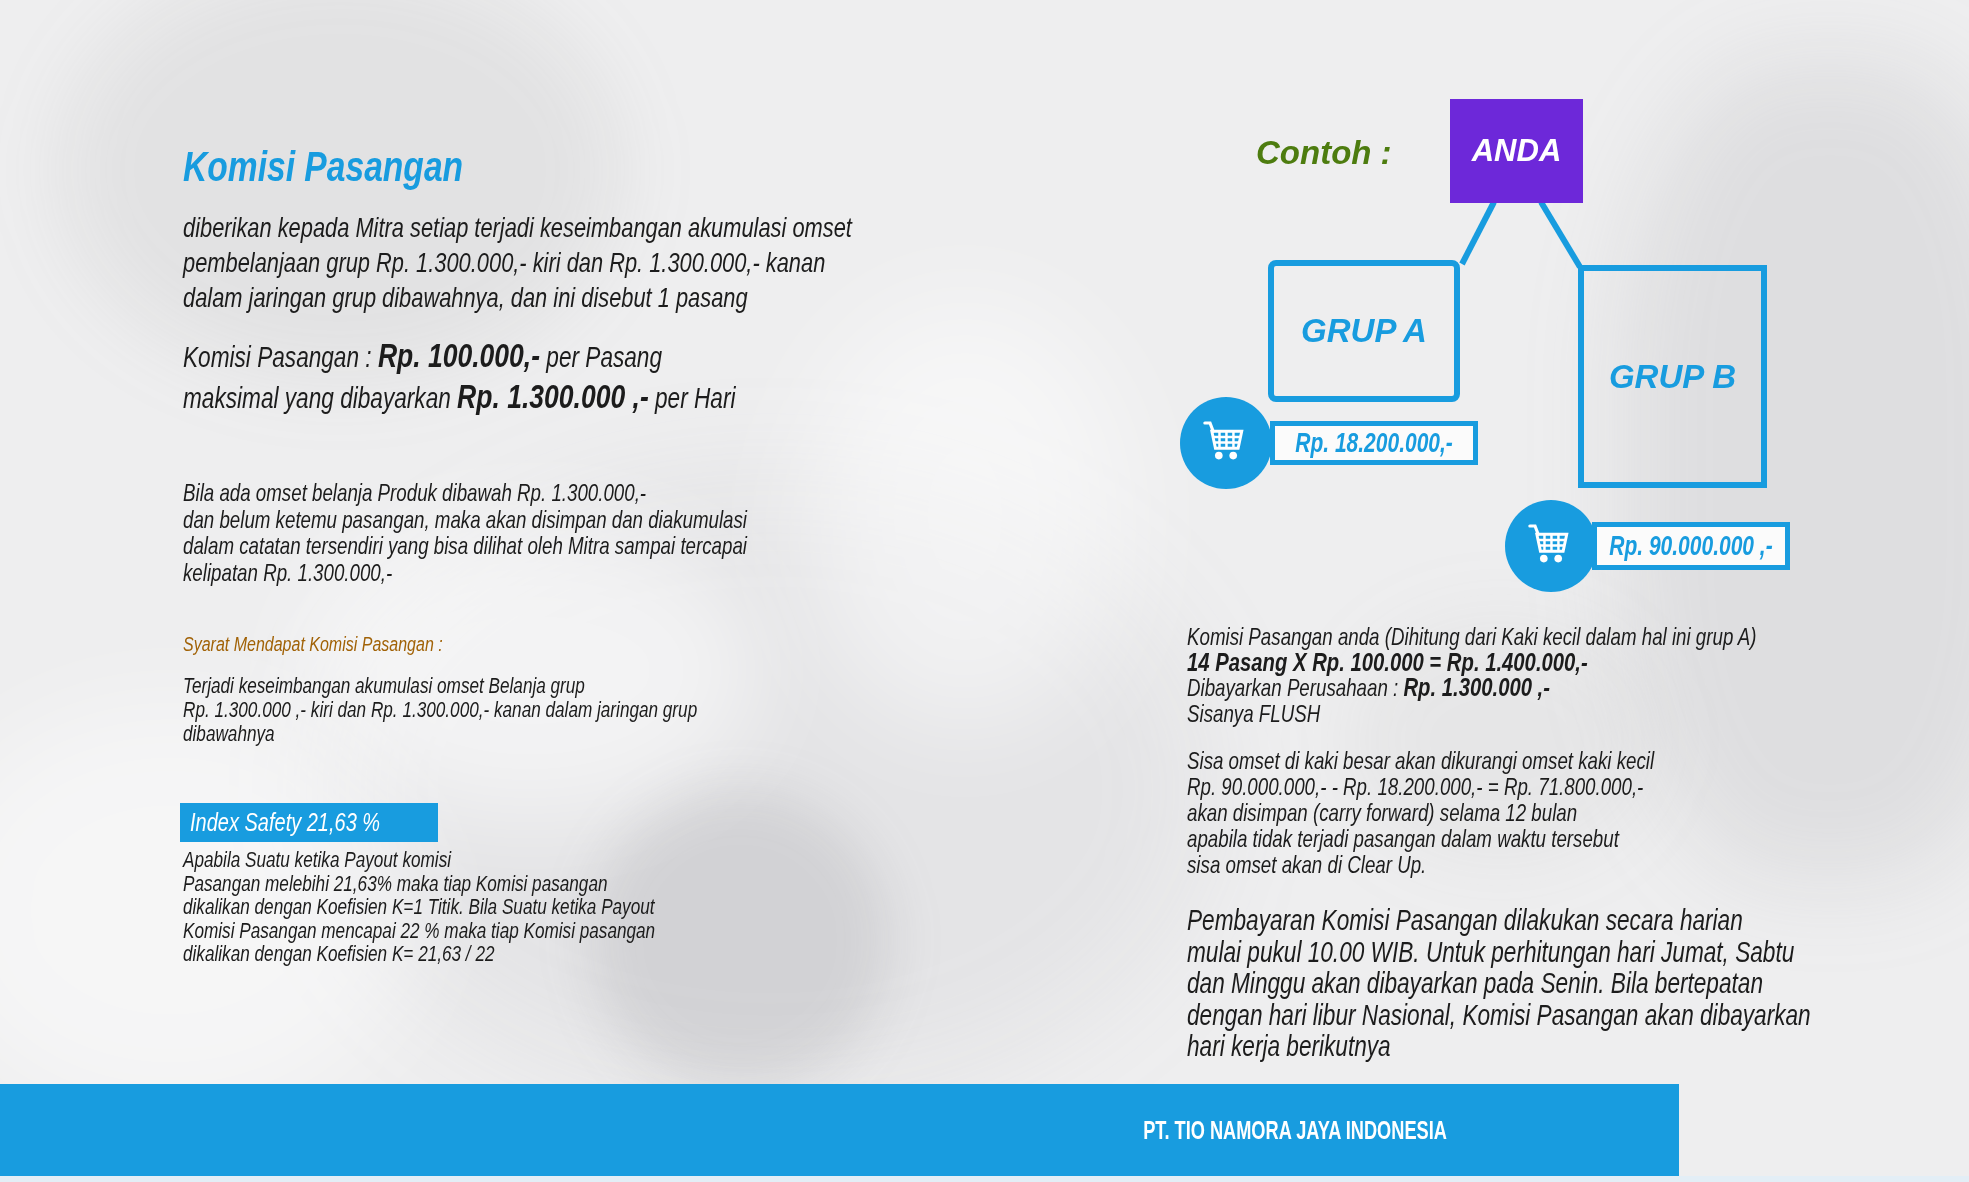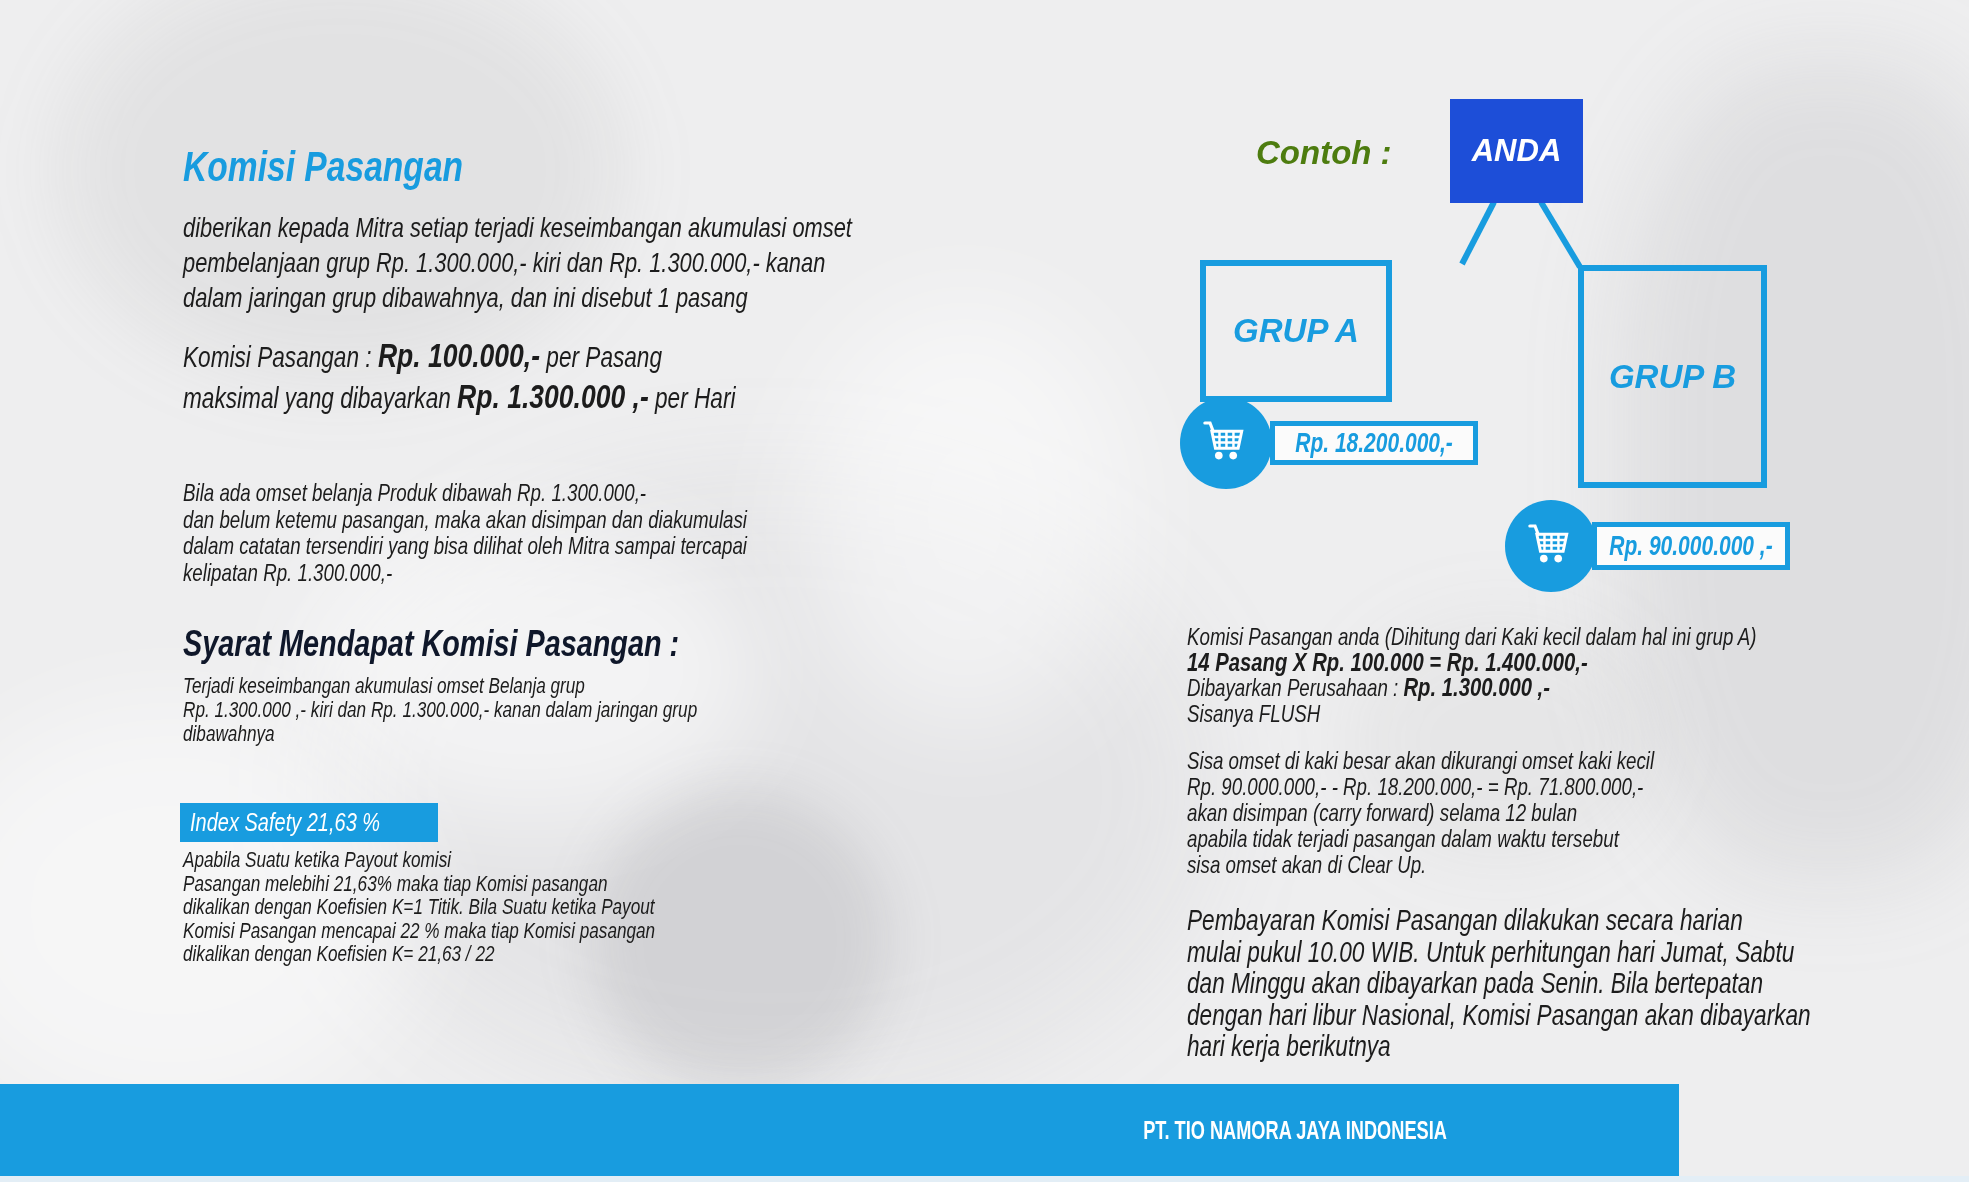--- a/index.html
+++ b/index.html
@@ -28,31 +28,31 @@
   .sxc{display:inline-block;transform:scaleX(.75);transform-origin:50% 50%;white-space:nowrap;}
   .sxr{display:inline-block;transform:scaleX(.70);transform-origin:100% 50%;white-space:nowrap;}
   .ln{display:block;}
 
   
   .title{left:183px;top:142px;font-size:42px;line-height:50px;font-weight:bold;font-style:italic;color:#189CDF;}
   .p1{left:183px;top:210px;font-size:28px;line-height:35px;font-style:italic;}
   .p2{left:183px;top:336px;font-size:29px;line-height:39px;font-style:italic;}
   .p2 .big{font-size:34px;font-weight:bold;}
   .p3{left:183px;top:480px;font-size:24px;line-height:26.5px;font-style:italic;}
-  .h2{left:183px;top:628px;font-size:36px;line-height:32px;font-weight:bold;font-style:italic;color:#0f172a;}
+  .h2{left:183px;top:628px;font-size:20px;line-height:32px;font-weight:normal;font-style:italic;color:#a16207;}
   .p4{left:183px;top:674px;font-size:22px;line-height:24px;font-style:italic;}
   .chip{left:180px;top:803px;height:39px;background:#189CDF;color:#fff;display:flex;align-items:center;padding:0 10px;font-size:25px;font-style:italic;}
   .p5{left:183px;top:848px;font-size:22px;line-height:23.5px;font-style:italic;}
 
   
   .contoh{left:1256px;top:134px;font-size:33px;font-weight:bold;font-style:italic;color:#4d7c0f;}
-  .anda{left:1450px;top:99px;width:133px;height:104px;background:#1d4ed8;display:flex;align-items:center;justify-content:center;}
+  .anda{left:1450px;top:99px;width:133px;height:104px;background:#6d28d9;display:flex;align-items:center;justify-content:center;}
   .anda span{color:#fff;font-size:31px;font-weight:bold;font-style:italic;}
   .gbox{border:6px solid #189CDF;display:flex;align-items:center;justify-content:center;background:transparent;}
-  .grupA{left:1200px;top:260px;width:180px;height:130px;}
+  .grupA{left:1268px;top:260px;width:180px;height:130px;border-radius:8px;}
   .grupB{left:1578px;top:265px;width:177px;height:211px;}
   .gbox span{color:#189CDF;font-size:33px;font-weight:bold;font-style:italic;}
   .connectors{left:0;top:0;pointer-events:none;}
   .cartc{width:92px;height:92px;border-radius:50%;background:#189CDF;display:flex;align-items:center;justify-content:center;z-index:3;}
   .cart1{left:1180px;top:397px;}
   .cart2{left:1505px;top:500px;}
   .amount{border:5px solid #189CDF;background:#FBFBFB;display:flex;align-items:center;justify-content:center;z-index:2;}
   .label1{left:1270px;top:421px;width:198px;height:34px;}
   .label2{left:1592px;top:522px;width:188px;height:38px;}
   .amount span{color:#189CDF;font-size:28px;font-weight:bold;font-style:italic;}

